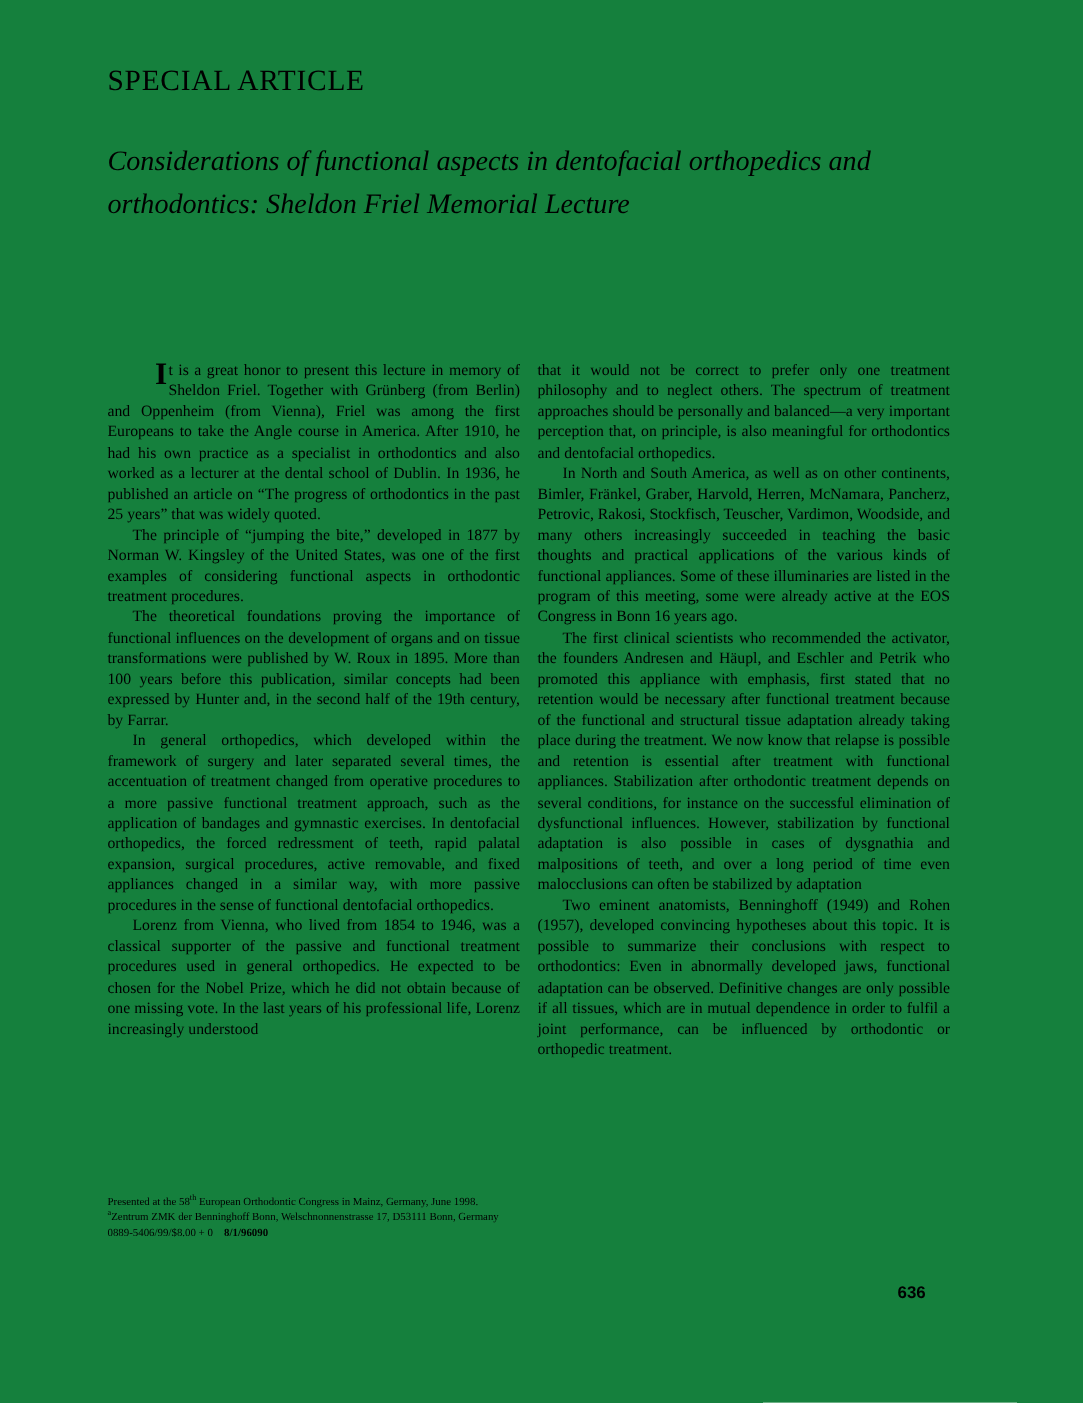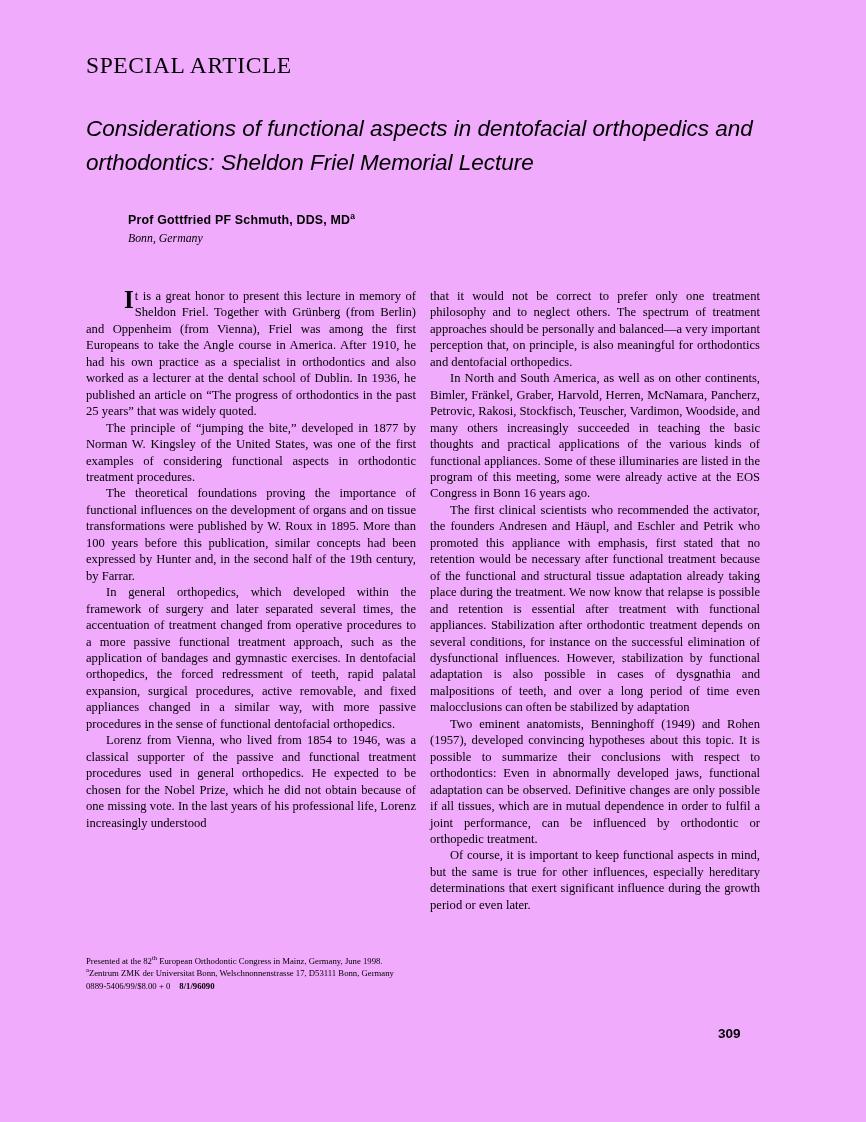--- a/index.html
+++ b/index.html
@@ -13,38 +13,38 @@
     font-family: "Liberation Serif", serif;
     color: #000000;
     position: relative;
     overflow: hidden;
   }
   .page {
     position: absolute;
     left: 0; top: 0;
     width: 866px;
     height: 1122px;
-    background: #f0abfc;
+    background: #15803d;
   }
   .kicker {
     position: absolute;
     left: 86px;
     top: 52px;
     font-family: "Liberation Serif", serif;
     font-size: 23.5px;
     letter-spacing: 0.6px;
     font-weight: 400;
     color: #000;
   }
   .title {
     position: absolute;
     left: 86px;
     top: 112px;
     width: 690px;
-    font-family: Liberation Sans, sans-serif;
+    font-family: Liberation Serif, serif;
     font-style: italic;
     font-size: 22.5px;
     line-height: 34px;
     color: #000;
   }
   .byline {
     position: absolute;
     left: 128px;
     top: 213px;
     width: 500px;
@@ -132,42 +132,37 @@
 </style>
 </head>
 <body>
 
 <div class="page">
 
   <div class="kicker">SPECIAL ARTICLE</div>
 
   <div class="title">Considerations of functional aspects in dentofacial orthopedics and orthodontics: Sheldon Friel Memorial Lecture</div>
 
-  <div class="byline">
-    <span class="byline-author"><span>Prof Gottfried PF Schmuth, DDS, MD</span><sup>a</sup></span>
-    <span class="byline-affil">Bonn, Germany</span>
-  </div>
 
   <div class="col col-left">
     <p class="first"><span class="dropcap">I</span><span>t is a great honor to present this lecture in memory of Sheldon Friel. Together with Grünberg (from Berlin) and Oppenheim (from Vienna), Friel was among the first Europeans to take the Angle course in America. After 1910, he had his own practice as a specialist in orthodontics and also worked as a lecturer at the dental school of Dublin. In 1936, he published an article on “The progress of orthodontics in the past 25 years” that was widely quoted.</span></p>
     <p>The principle of “jumping the bite,” developed in 1877 by Norman W. Kingsley of the United States, was one of the first examples of considering functional aspects in orthodontic treatment procedures.</p>
     <p>The theoretical foundations proving the importance of functional influences on the development of organs and on tissue transformations were published by W. Roux in 1895. More than 100 years before this publication, similar concepts had been expressed by Hunter and, in the second half of the 19th century, by Farrar.</p>
     <p>In general orthopedics, which developed within the framework of surgery and later separated several times, the accentuation of treatment changed from operative procedures to a more passive functional treatment approach, such as the application of bandages and gymnastic exercises. In dentofacial orthopedics, the forced redressment of teeth, rapid palatal expansion, surgical procedures, active removable, and fixed appliances changed in a similar way, with more passive procedures in the sense of functional dentofacial orthopedics.</p>
     <p>Lorenz from Vienna, who lived from 1854 to 1946, was a classical supporter of the passive and functional treatment procedures used in general orthopedics. He expected to be chosen for the Nobel Prize, which he did not obtain because of one missing vote. In the last years of his professional life, Lorenz increasingly understood</p>
   </div>
 
   <div class="col col-right">
     <p class="first">that it would not be correct to prefer only one treatment philosophy and to neglect others. The spectrum of treatment approaches should be personally and balanced—a very important perception that, on principle, is also meaningful for orthodontics and dentofacial orthopedics.</p>
     <p>In North and South America, as well as on other continents, Bimler, Fränkel, Graber, Harvold, Herren, McNamara, Pancherz, Petrovic, Rakosi, Stockfisch, Teuscher, Vardimon, Woodside, and many others increasingly succeeded in teaching the basic thoughts and practical applications of the various kinds of functional appliances. Some of these illuminaries are listed in the program of this meeting, some were already active at the EOS Congress in Bonn 16 years ago.</p>
     <p>The first clinical scientists who recommended the activator, the founders Andresen and Häupl, and Eschler and Petrik who promoted this appliance with emphasis, first stated that no retention would be necessary after functional treatment because of the functional and structural tissue adaptation already taking place during the treatment. We now know that relapse is possible and retention is essential after treatment with functional appliances. Stabilization after orthodontic treatment depends on several conditions, for instance on the successful elimination of dysfunctional influences. However, stabilization by functional adaptation is also possible in cases of dysgnathia and malpositions of teeth, and over a long period of time even malocclusions can often be stabilized by adaptation</p>
     <p>Two eminent anatomists, Benninghoff (1949) and Rohen (1957), developed convincing hypotheses about this topic. It is possible to summarize their conclusions with respect to orthodontics: Even in abnormally developed jaws, functional adaptation can be observed. Definitive changes are only possible if all tissues, which are in mutual dependence in order to fulfil a joint performance, can be influenced by orthodontic or orthopedic treatment.</p>
-    <p>Of course, it is important to keep functional aspects in mind, but the same is true for other influences, especially hereditary determinations that exert significant influence during the growth period or even later.</p>
   </div>
 
   <div class="footnotes">
-    <div class="fn-line"><span>Presented at the 82</span><sup>th</sup><span> European Orthodontic Congress in Mainz, Germany, June 1998.</span></div>
-    <div class="fn-line"><sup>a</sup><span>Zentrum ZMK der Universitat Bonn, Welschnonnenstrasse 17, D53111 Bonn, Germany</span></div>
+    <div class="fn-line"><span>Presented at the 58</span><sup>th</sup><span> European Orthodontic Congress in Mainz, Germany, June 1998.</span></div>
+    <div class="fn-line"><sup>a</sup><span>Zentrum ZMK der Benninghoff Bonn, Welschnonnenstrasse 17, D53111 Bonn, Germany</span></div>
     <div class="fn-line"><span>0889-5406/99/$8.00 + 0</span><span class="fn-code">8/1/96090</span></div>
   </div>
 
-  <div class="page-number">309</div>
+  <div class="page-number">636</div>
 
 </div>
 
 </body></html>

